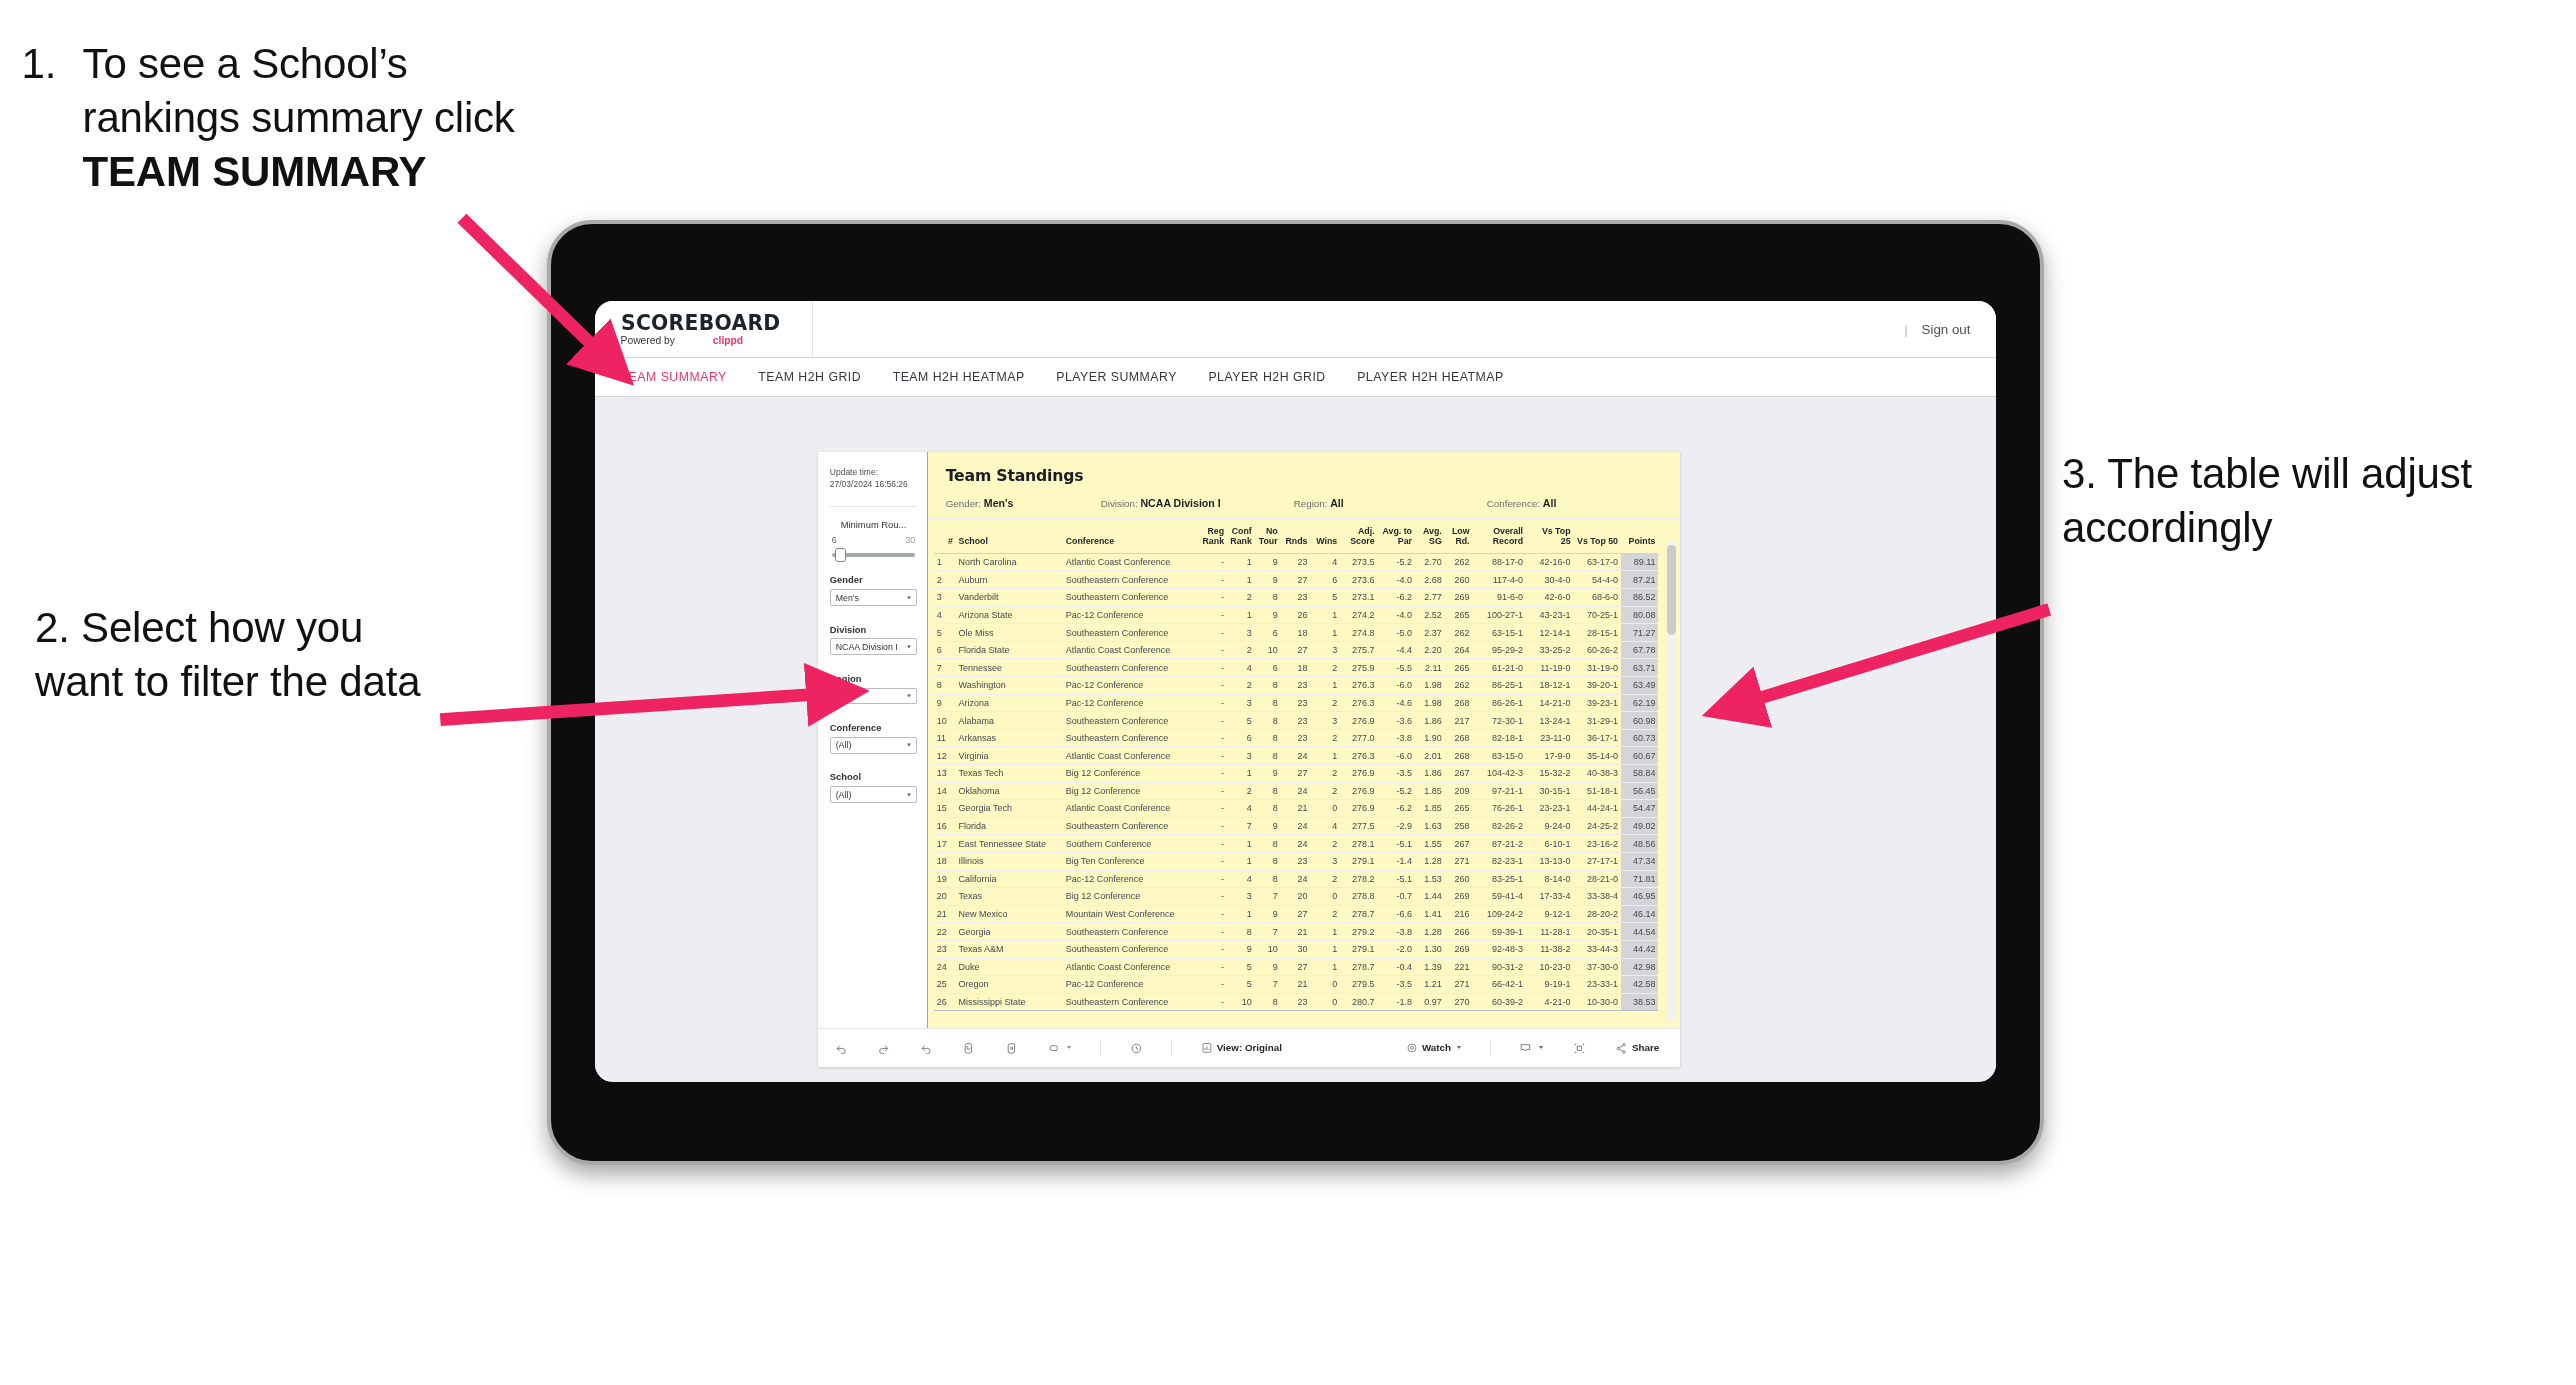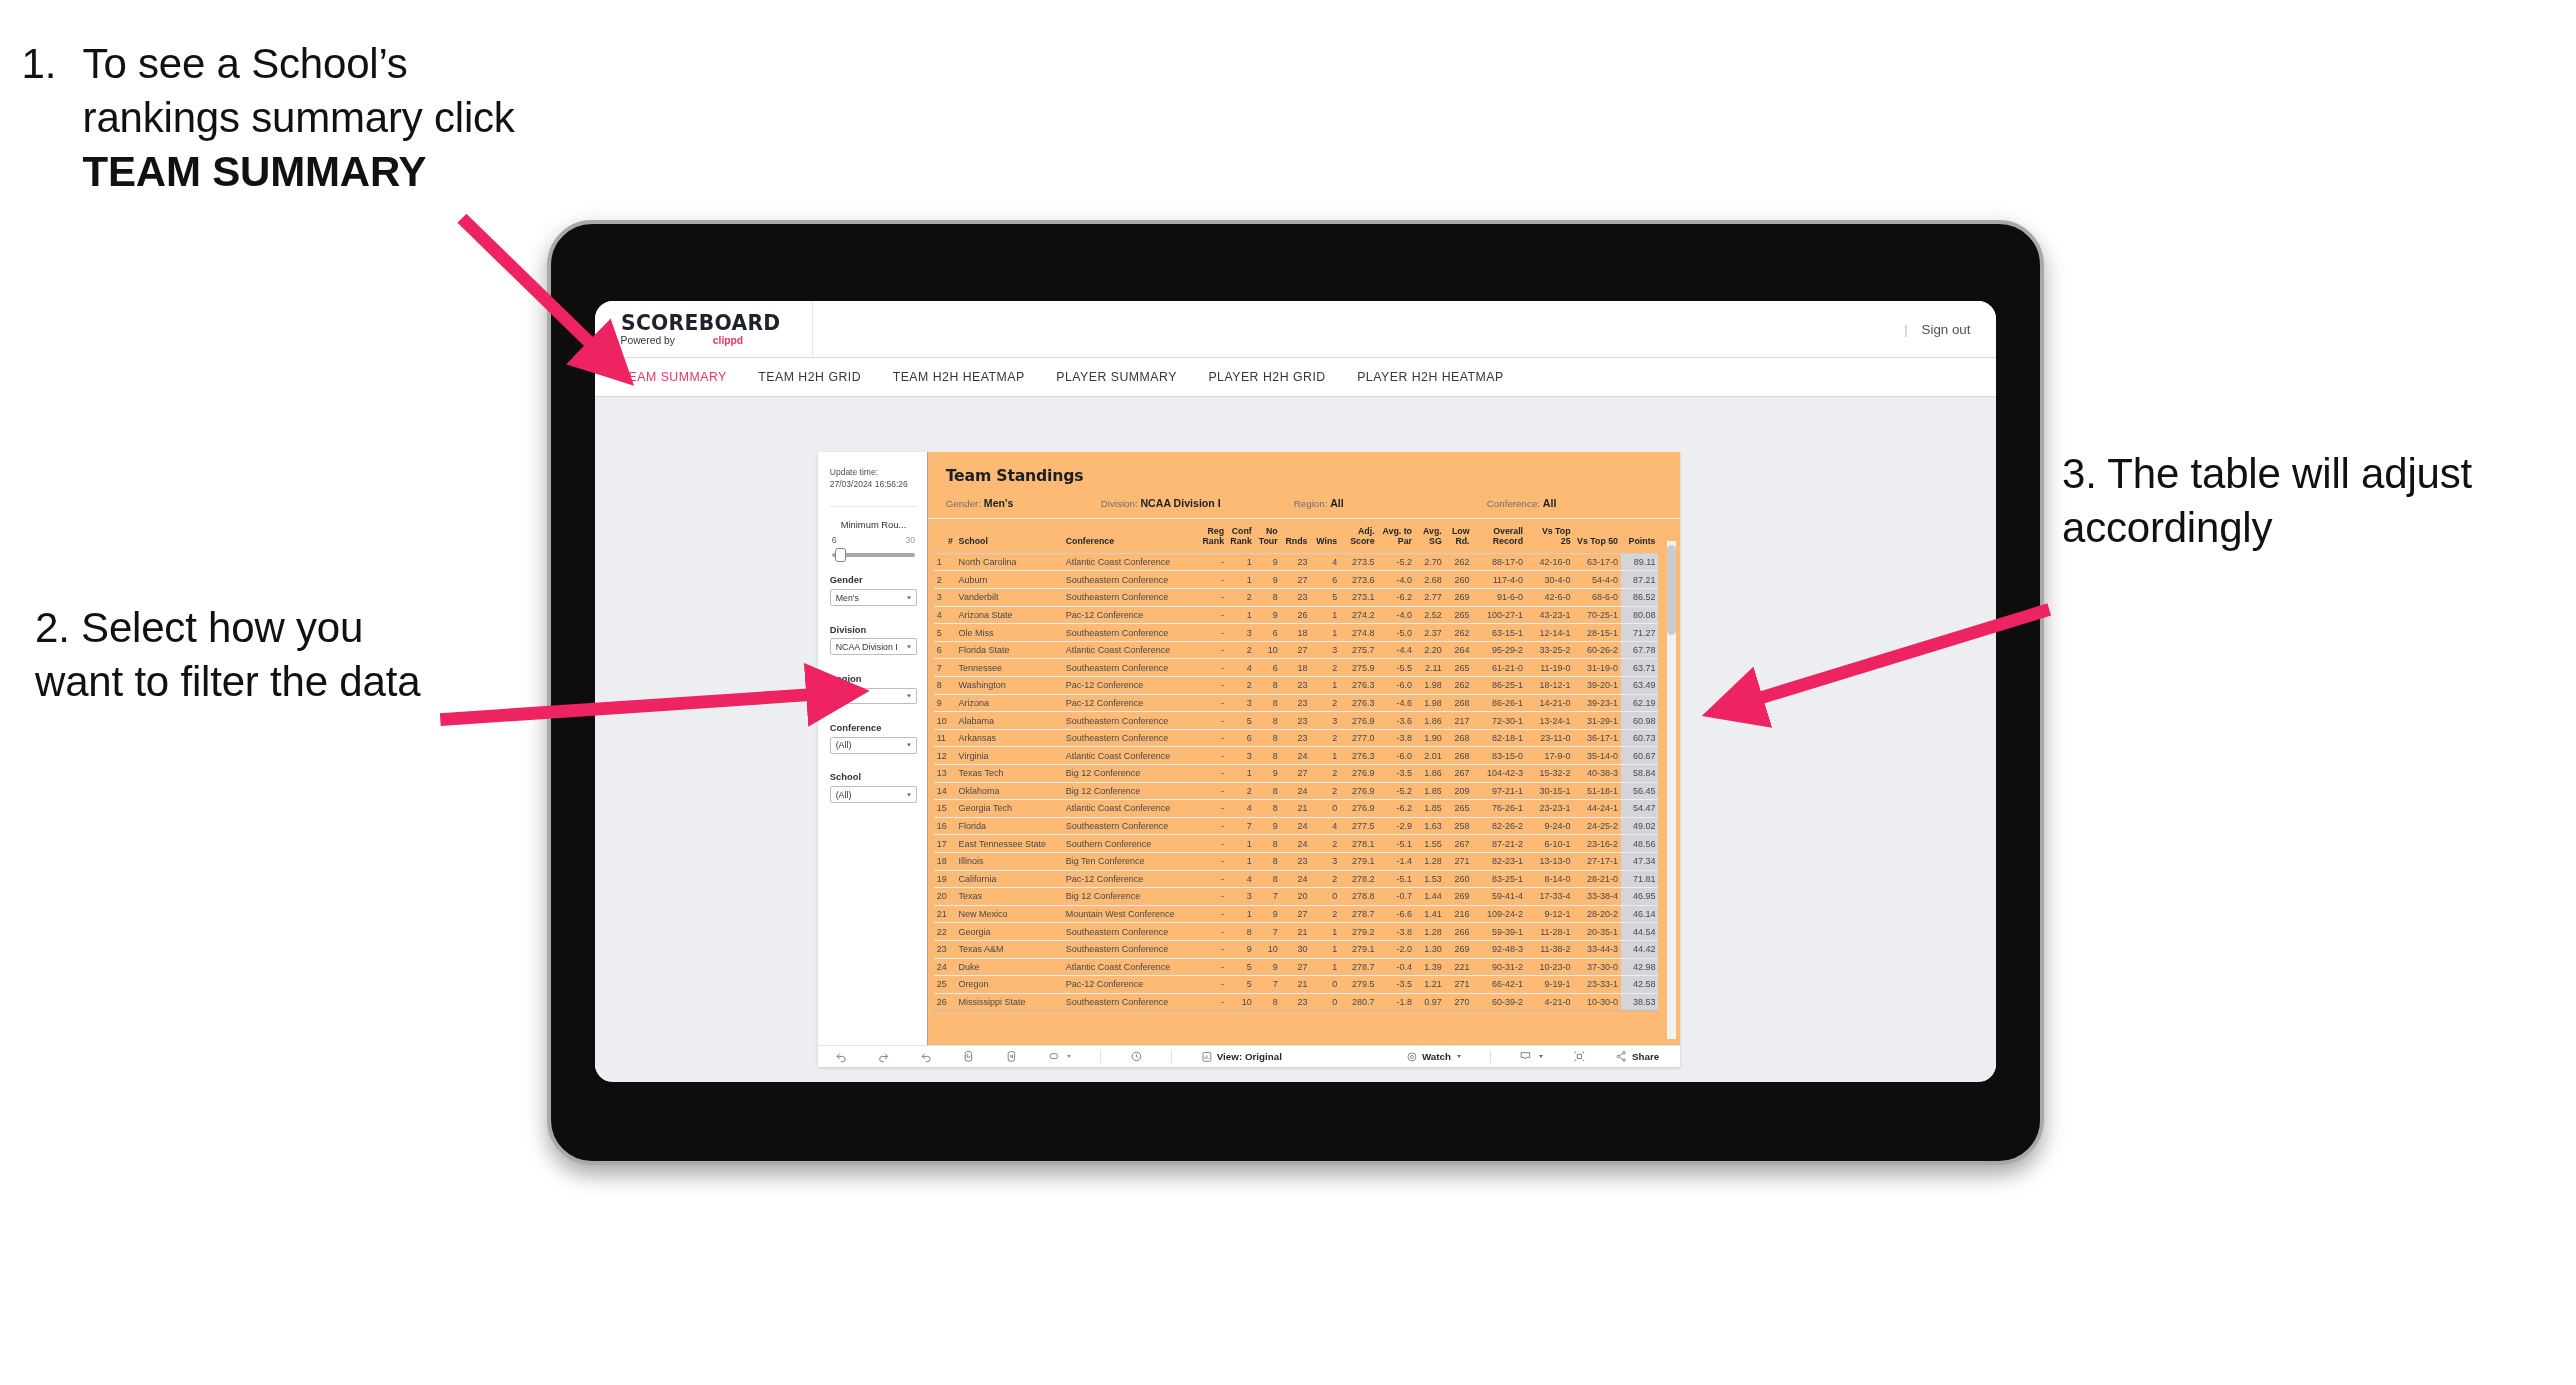--- a/index.html
+++ b/index.html
@@ -147,21 +147,21 @@
     font-size: 8.8px; color:#2f3339;
     white-space: nowrap; overflow: hidden;
   }
   .filter-select .caret {
     position:absolute; right: 4.9px; top: 50%; transform: translateY(-50%);
     width:0; height:0; border-left:2.9px solid transparent; border-right:2.9px solid transparent;
     border-top:3.9px solid #5e6268;
   }
 
   
-  #main { flex: 1; min-width: 0; display:flex; flex-direction: column; background:#fdba74; }
+  #main { flex: 1; min-width: 0; display:flex; flex-direction: column; background:#fef9c3; }
   #main-head { padding: 13.8px 17.7px 9.8px 17.7px; border-bottom: 1px solid #ebecee; }
   #main-head h1 {
     font-family:"DejaVu Sans", sans-serif;
     font-size: 15.7px; color:#1b1f25; font-weight: 700; letter-spacing: -0.2px;
   }
   #meta-row { display:flex; margin-top: 11.8px; font-size: 9.8px; color:#4b4f55; }
   #meta-row .mi { white-space: nowrap; }
   #meta-row .mi .k { color:#6a6e74; }
   #meta-row .mi .v { color:#1b1f25; font-weight:700; font-size: 10.6px; }
   #meta-row .mi:nth-child(1){ width: 155px; }
@@ -214,21 +214,21 @@
     width: 8.8px; height: 90px;
     background:#c9cbce; border-radius: 4.9px;
   }
   #vscroll-trough {
     position:absolute; right: 3.9px; top: 21.6px; bottom: 5.9px;
     width: 8.8px; background:#f1f2f3;
   }
 
   
   #toolbar {
-    height: 22px; border-top:1px solid #e3e4e6; background:#fff;
+    height: 39px; border-top:1px solid #e3e4e6; background:#fff;
     display:flex; align-items:center; gap: 16px;
     padding: 0 13.8px 0 9.8px; font-size: 9.8px; color:#53585e;
   }
   #toolbar .tb { display:flex; align-items:center; gap:3.9px; padding: 0 6.9px; color:#6f747a; }
   #toolbar .sep { width:1px; height:13.8px; background:#dcdee0; margin: 0 5.9px; }
   #toolbar .spacer { margin-left:auto; }
   #toolbar .strong { color:#24282e; font-weight:700; font-size:9.8px; }
   .ic { display:inline-block; line-height:0; }
   .ic svg { display:block; }
 

